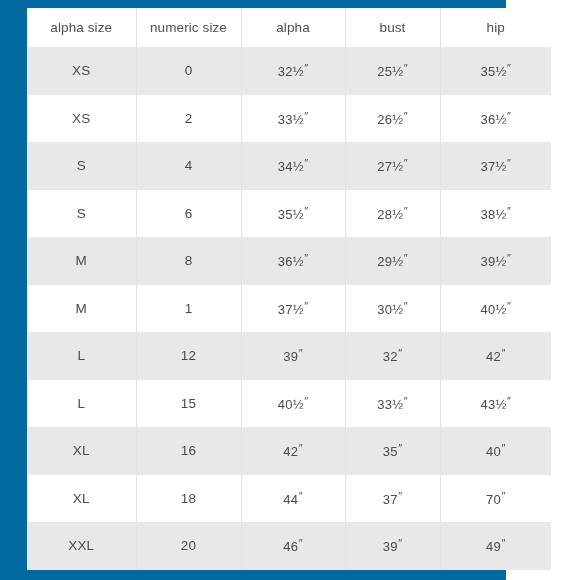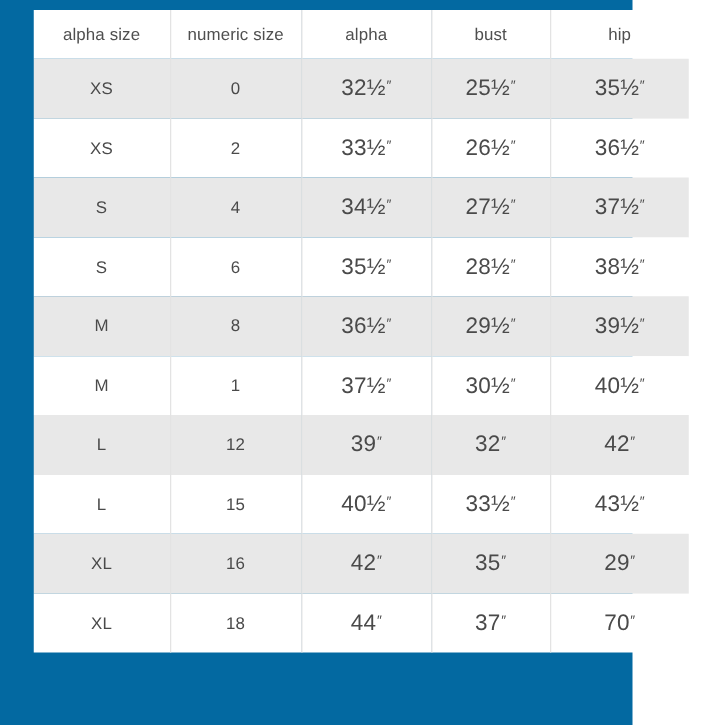--- a/index.html
+++ b/index.html
@@ -76,21 +76,21 @@
     background: #e8e8e8;
   }
 
   .meas { white-space: nowrap; }
   .inch {
     font-size: 11px;
     vertical-align: 0.36em;
     letter-spacing: 0;
     margin-left: 0.5px;
   }
-  .frac { font-size: 18px; }
+  .frac { font-size: 13px; }
 </style>
 </head>
 <body>
 
 <div id="size-chart-wrap">
   <table class="size-chart">
     <colgroup>
       <col class="c-alpha">
       <col class="c-numeric">
       <col class="c-bust">
@@ -161,24 +161,31 @@
           <td><span class="meas">15</span></td>
           <td><span class="meas"><span class="frac">40½</span><span class="inch">″</span></span></td>
           <td><span class="meas"><span class="frac">33½</span><span class="inch">″</span></span></td>
           <td><span class="meas"><span class="frac">43½</span><span class="inch">″</span></span></td>
         </tr>
         <tr class="shaded">
           <td><span class="meas">XL</span></td>
           <td><span class="meas">16</span></td>
           <td><span class="meas"><span class="frac">42</span><span class="inch">″</span></span></td>
           <td><span class="meas"><span class="frac">35</span><span class="inch">″</span></span></td>
-          <td><span class="meas"><span class="frac">29</span><span class="inch">″</span></span></td>
+          <td><span class="meas"><span class="frac">40</span><span class="inch">″</span></span></td>
         </tr>
         <tr class="">
           <td><span class="meas">XL</span></td>
           <td><span class="meas">18</span></td>
           <td><span class="meas"><span class="frac">44</span><span class="inch">″</span></span></td>
           <td><span class="meas"><span class="frac">37</span><span class="inch">″</span></span></td>
           <td><span class="meas"><span class="frac">70</span><span class="inch">″</span></span></td>
         </tr>
+        <tr class="shaded">
+          <td><span class="meas">XXL</span></td>
+          <td><span class="meas">20</span></td>
+          <td><span class="meas"><span class="frac">46</span><span class="inch">″</span></span></td>
+          <td><span class="meas"><span class="frac">39</span><span class="inch">″</span></span></td>
+          <td><span class="meas"><span class="frac">49</span><span class="inch">″</span></span></td>
+        </tr>
       </tbody>
   </table>
 </div>
 
 </body></html>

